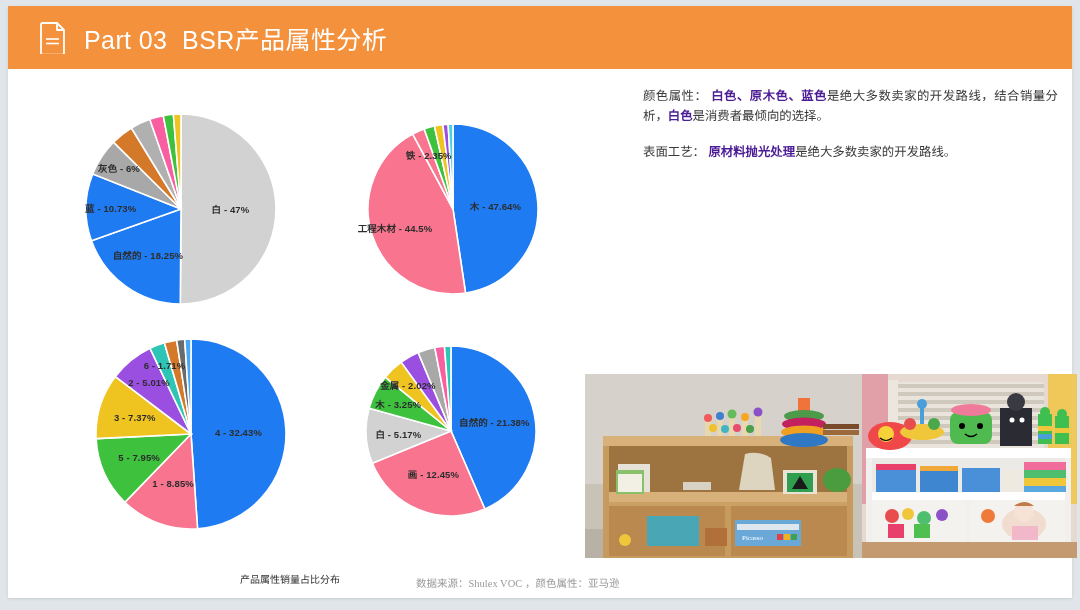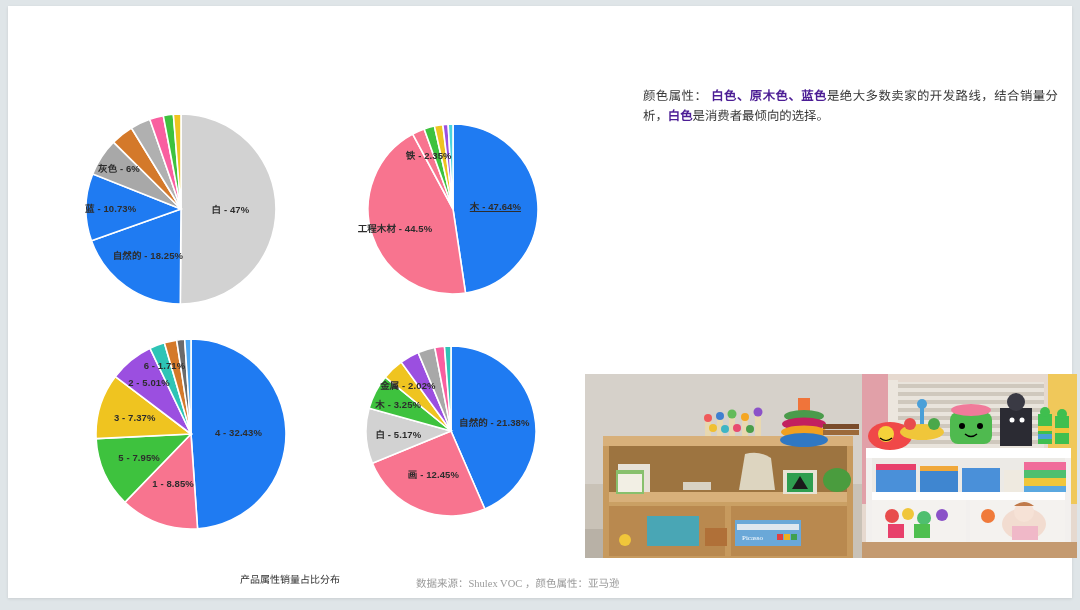--- a/index.html
+++ b/index.html
@@ -93,23 +93,33 @@
     color: #9a9a9a;
     font-family: "Liberation Serif", "DejaVu Serif", serif;
   }
 </style>
 </head>
 <body>
 
 <div id="slide">
   <div class="card">
 
+    <div class="header">
+      <svg class="doc-icon" viewBox="0 0 28 32">
+        <path d="M3 1 h15 l7 7 v23 a1.6 1.6 0 0 1 -1.6 1.6 h-19.8 A1.6 1.6 0 0 1 2 31 V2.6 A1.6 1.6 0 0 1 3.6 1 Z" fill="none" stroke="#ffffff" stroke-width="1.8" stroke-linejoin="round"></path>
+        <path d="M18 1.6 v6.4 h6.6" fill="none" stroke="#ffffff" stroke-width="1.8" stroke-linejoin="round"></path>
+        <line x1="7" y1="17" x2="20" y2="17" stroke="#ffffff" stroke-width="1.6"></line>
+        <line x1="7" y1="21.5" x2="20" y2="21.5" stroke="#ffffff" stroke-width="1.6"></line>
+      </svg>
+      <div class="title">Part 03  BSR产品属性分析</div>
+    </div>
 
     <div class="text-panel" id="text-panel">
         <div class="para"><span>颜色属性：</span><span class="hl"> 白色、原木色、蓝色</span><span>是绝大多数卖家的开发路线，结合销量分析，</span><span class="hl">白色</span><span>是消费者最倾向的选择。</span></div>
+        <div class="para"><span>表面工艺：</span><span class="hl"> 原材料抛光处理</span><span>是绝大多数卖家的开发路线。</span></div>
       </div>
 
     <div class="chart" id="chart0" style="left:78px; top:108px; width:190px; height:190px;"><svg width="190" height="190" viewBox="0 0 190 190">
           <path d="M 95 95 L 95 0 A 95 95 0 1 1 94.29986466118268 189.99742002026863 Z" fill="#d2d2d2" stroke="#ffffff" stroke-width="1.6"></path>
           <path d="M 95 95 L 94.29986466118268 189.99742002026863 A 95 95 0 0 1 5.460218326722398 126.74314883406781 Z" fill="#1f7bf2" stroke="#ffffff" stroke-width="1.6"></path>
           <path d="M 95 95 L 5.460218326722398 126.74314883406781 A 95 95 0 0 1 6.713943643720256 59.92048670440542 Z" fill="#1f7bf2" stroke="#ffffff" stroke-width="1.6"></path>
           <path d="M 95 95 L 6.713943643720256 59.92048670440542 A 95 95 0 0 1 27.4769601312381 28.174562576204636 Z" fill="#a8a8a8" stroke="#ffffff" stroke-width="1.6"></path>
           <path d="M 95 95 L 27.4769601312381 28.174562576204636 A 95 95 0 0 1 45.393845227909765 13.980067830641644 Z" fill="#d4792a" stroke="#ffffff" stroke-width="1.6"></path>
           <path d="M 95 95 L 45.393845227909765 13.980067830641644 A 95 95 0 0 1 63.76728615395301 5.280896204816301 Z" fill="#b0b0b0" stroke="#ffffff" stroke-width="1.6"></path>
           <path d="M 95 95 L 63.76728615395301 5.280896204816301 A 95 95 0 0 1 77.28256154317948 1.666767041268855 Z" fill="#f95fa0" stroke="#ffffff" stroke-width="1.6"></path>
@@ -117,21 +127,21 @@
           <path d="M 95 95 L 87.37031672056219 0.3068749430273243 A 95 95 0 0 1 94.99999999999982 0 Z" fill="#efc420" stroke="#ffffff" stroke-width="1.6"></path>
         </svg><div class="pielabel" style="left: 144.4px; top: 95.182px;">白 - 47%</div><div class="pielabel" style="left: 61.9396px; top: 141.433px;">自然的 - 18.25%</div><div class="pielabel" style="left: 24.7124px; top: 93.6813px;">蓝 - 10.73%</div><div class="pielabel" style="left: 32.986px; top: 54.4405px;">灰色 - 6%</div></div>
     <div class="chart" id="chart1" style="left:360px; top:118px; width:170px; height:170px;"><svg width="170" height="170" viewBox="0 0 170 170">
           <path d="M 85 85 L 85 0 A 85 85 0 0 1 97.5579309771266 169.06722529960012 Z" fill="#1f7bf2" stroke="#ffffff" stroke-width="1.6"></path>
           <path d="M 85 85 L 97.5579309771266 169.06722529960012 A 85 85 0 0 1 44.70772718698816 10.156611838039922 Z" fill="#f8748f" stroke="#ffffff" stroke-width="1.6"></path>
           <path d="M 85 85 L 44.70772718698816 10.156611838039922 A 85 85 0 0 1 56.157032776014034 5.04324142565514 Z" fill="#f8748f" stroke="#ffffff" stroke-width="1.6"></path>
           <path d="M 85 85 L 56.157032776014034 5.04324142565514 A 85 85 0 0 1 66.40570728499495 2.058742001168625 Z" fill="#3ec23e" stroke="#ffffff" stroke-width="1.6"></path>
           <path d="M 85 85 L 66.40570728499495 2.058742001168625 A 85 85 0 0 1 74.8237164378375 0.6113559010309757 Z" fill="#efc420" stroke="#ffffff" stroke-width="1.6"></path>
           <path d="M 85 85 L 74.8237164378375 0.6113559010309757 A 85 85 0 0 1 80.14260381424512 0.13890348166238198 Z" fill="#9b4fe0" stroke="#ffffff" stroke-width="1.6"></path>
           <path d="M 85 85 L 80.14260381424512 0.13890348166238198 A 85 85 0 0 1 84.99999999999999 0 Z" fill="#49d4de" stroke="#ffffff" stroke-width="1.6"></path>
-        </svg><div class="pielabel" style="left: 127.383px; top: 81.8519px; text-decoration: underline;">木 - 47.64%</div><div class="pielabel" style="left: 26.9274px; top: 104.314px;">工程木材 - 44.5%</div><div class="pielabel" style="left: 60.7366px; top: 31px;">铁 - 2.35%</div></div>
+        </svg><div class="pielabel" style="left: 127.383px; top: 81.8519px;">木 - 47.64%</div><div class="pielabel" style="left: 26.9274px; top: 104.314px;">工程木材 - 44.5%</div><div class="pielabel" style="left: 60.7366px; top: 31px;">铁 - 2.35%</div></div>
     <div class="chart" id="chart2" style="left:88px; top:333px; width:190px; height:190px;"><svg width="190" height="190" viewBox="0 0 190 190">
           <path d="M 95 95 L 95 0 A 95 95 0 0 1 101.565012285321 189.77288965571105 Z" fill="#1f7bf2" stroke="#ffffff" stroke-width="1.6"></path>
           <path d="M 95 95 L 101.565012285321 189.77288965571105 A 95 95 0 0 1 28.915435758879354 163.2482993858543 Z" fill="#f8748f" stroke="#ffffff" stroke-width="1.6"></path>
           <path d="M 95 95 L 28.915435758879354 163.2482993858543 A 95 95 0 0 1 0.11087156302633616 99.58838800359285 Z" fill="#3ec23e" stroke="#ffffff" stroke-width="1.6"></path>
           <path d="M 95 95 L 0.11087156302633616 99.58838800359285 A 95 95 0 0 1 19.36740252339851 37.513391133739894 Z" fill="#efc420" stroke="#ffffff" stroke-width="1.6"></path>
           <path d="M 95 95 L 19.36740252339851 37.513391133739894 A 95 95 0 0 1 54.00128298493389 9.3022450520521 Z" fill="#9b4fe0" stroke="#ffffff" stroke-width="1.6"></path>
           <path d="M 95 95 L 54.00128298493389 9.3022450520521 A 95 95 0 0 1 68.36104358299752 3.811371317400315 Z" fill="#2ec4b6" stroke="#ffffff" stroke-width="1.6"></path>
           <path d="M 95 95 L 68.36104358299752 3.811371317400315 A 95 95 0 0 1 80.65454042856463 1.089362744765097 Z" fill="#d4792a" stroke="#ffffff" stroke-width="1.6"></path>
           <path d="M 95 95 L 80.65454042856463 1.089362744765097 A 95 95 0 0 1 88.70437859775807 0.208834002531475 Z" fill="#6b6b6b" stroke="#ffffff" stroke-width="1.6"></path>
           <path d="M 95 95 L 88.70437859775807 0.208834002531475 A 95 95 0 0 1 95.00000000000007 0 Z" fill="#49a8f5" stroke="#ffffff" stroke-width="1.6"></path>

